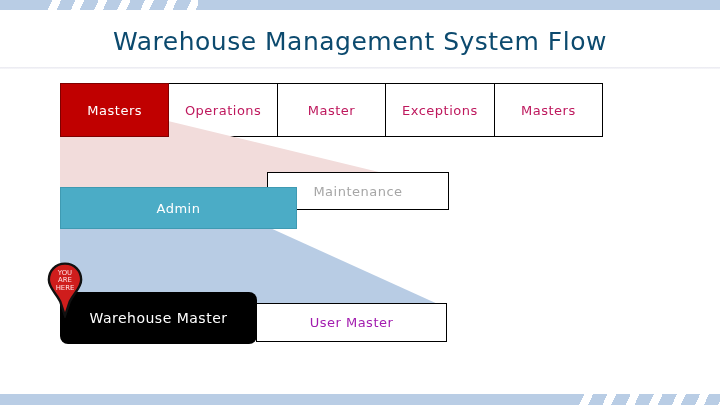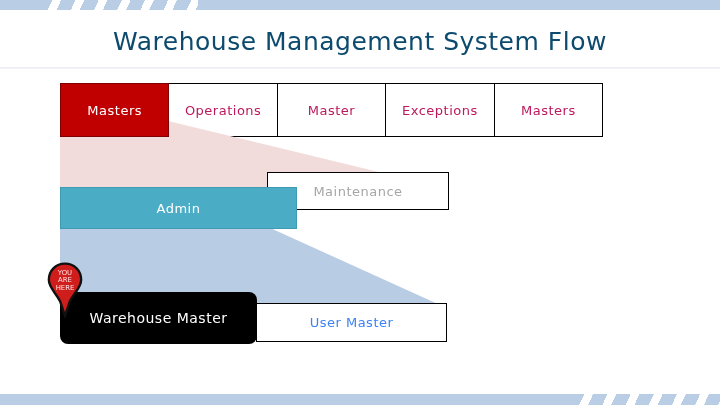--- a/index.html
+++ b/index.html
@@ -53,21 +53,21 @@
   }
   .box-admin{left:60px;top:187px;width:237px;height:42px;background:#4bacc6;
     border:1px solid #3f9ab2;color:#ffffff;z-index:3;}
   .box-maintenance{left:267px;top:172px;width:182px;height:38px;background:#ffffff;
     border:1px solid #000000;color:#a6a6a6;z-index:2;}
 
   
   .box-warehouse{left:60px;top:292px;width:197px;height:52px;background:#000000;
     border-radius:8px;color:#ffffff;font-size:14px;z-index:4;}
   .box-user{left:256px;top:303px;width:191px;height:39px;background:#ffffff;
-    border:1px solid #000000;color:#3b82f6;z-index:3;}
+    border:1px solid #000000;color:#a21caf;z-index:3;}
 
   
   .pin{position:absolute;left:46px;top:262px;width:38px;height:56px;z-index:5;}
 </style>
 </head>
 <body>
 
 <div class="slide">
 
   <div class="band-top"></div>

